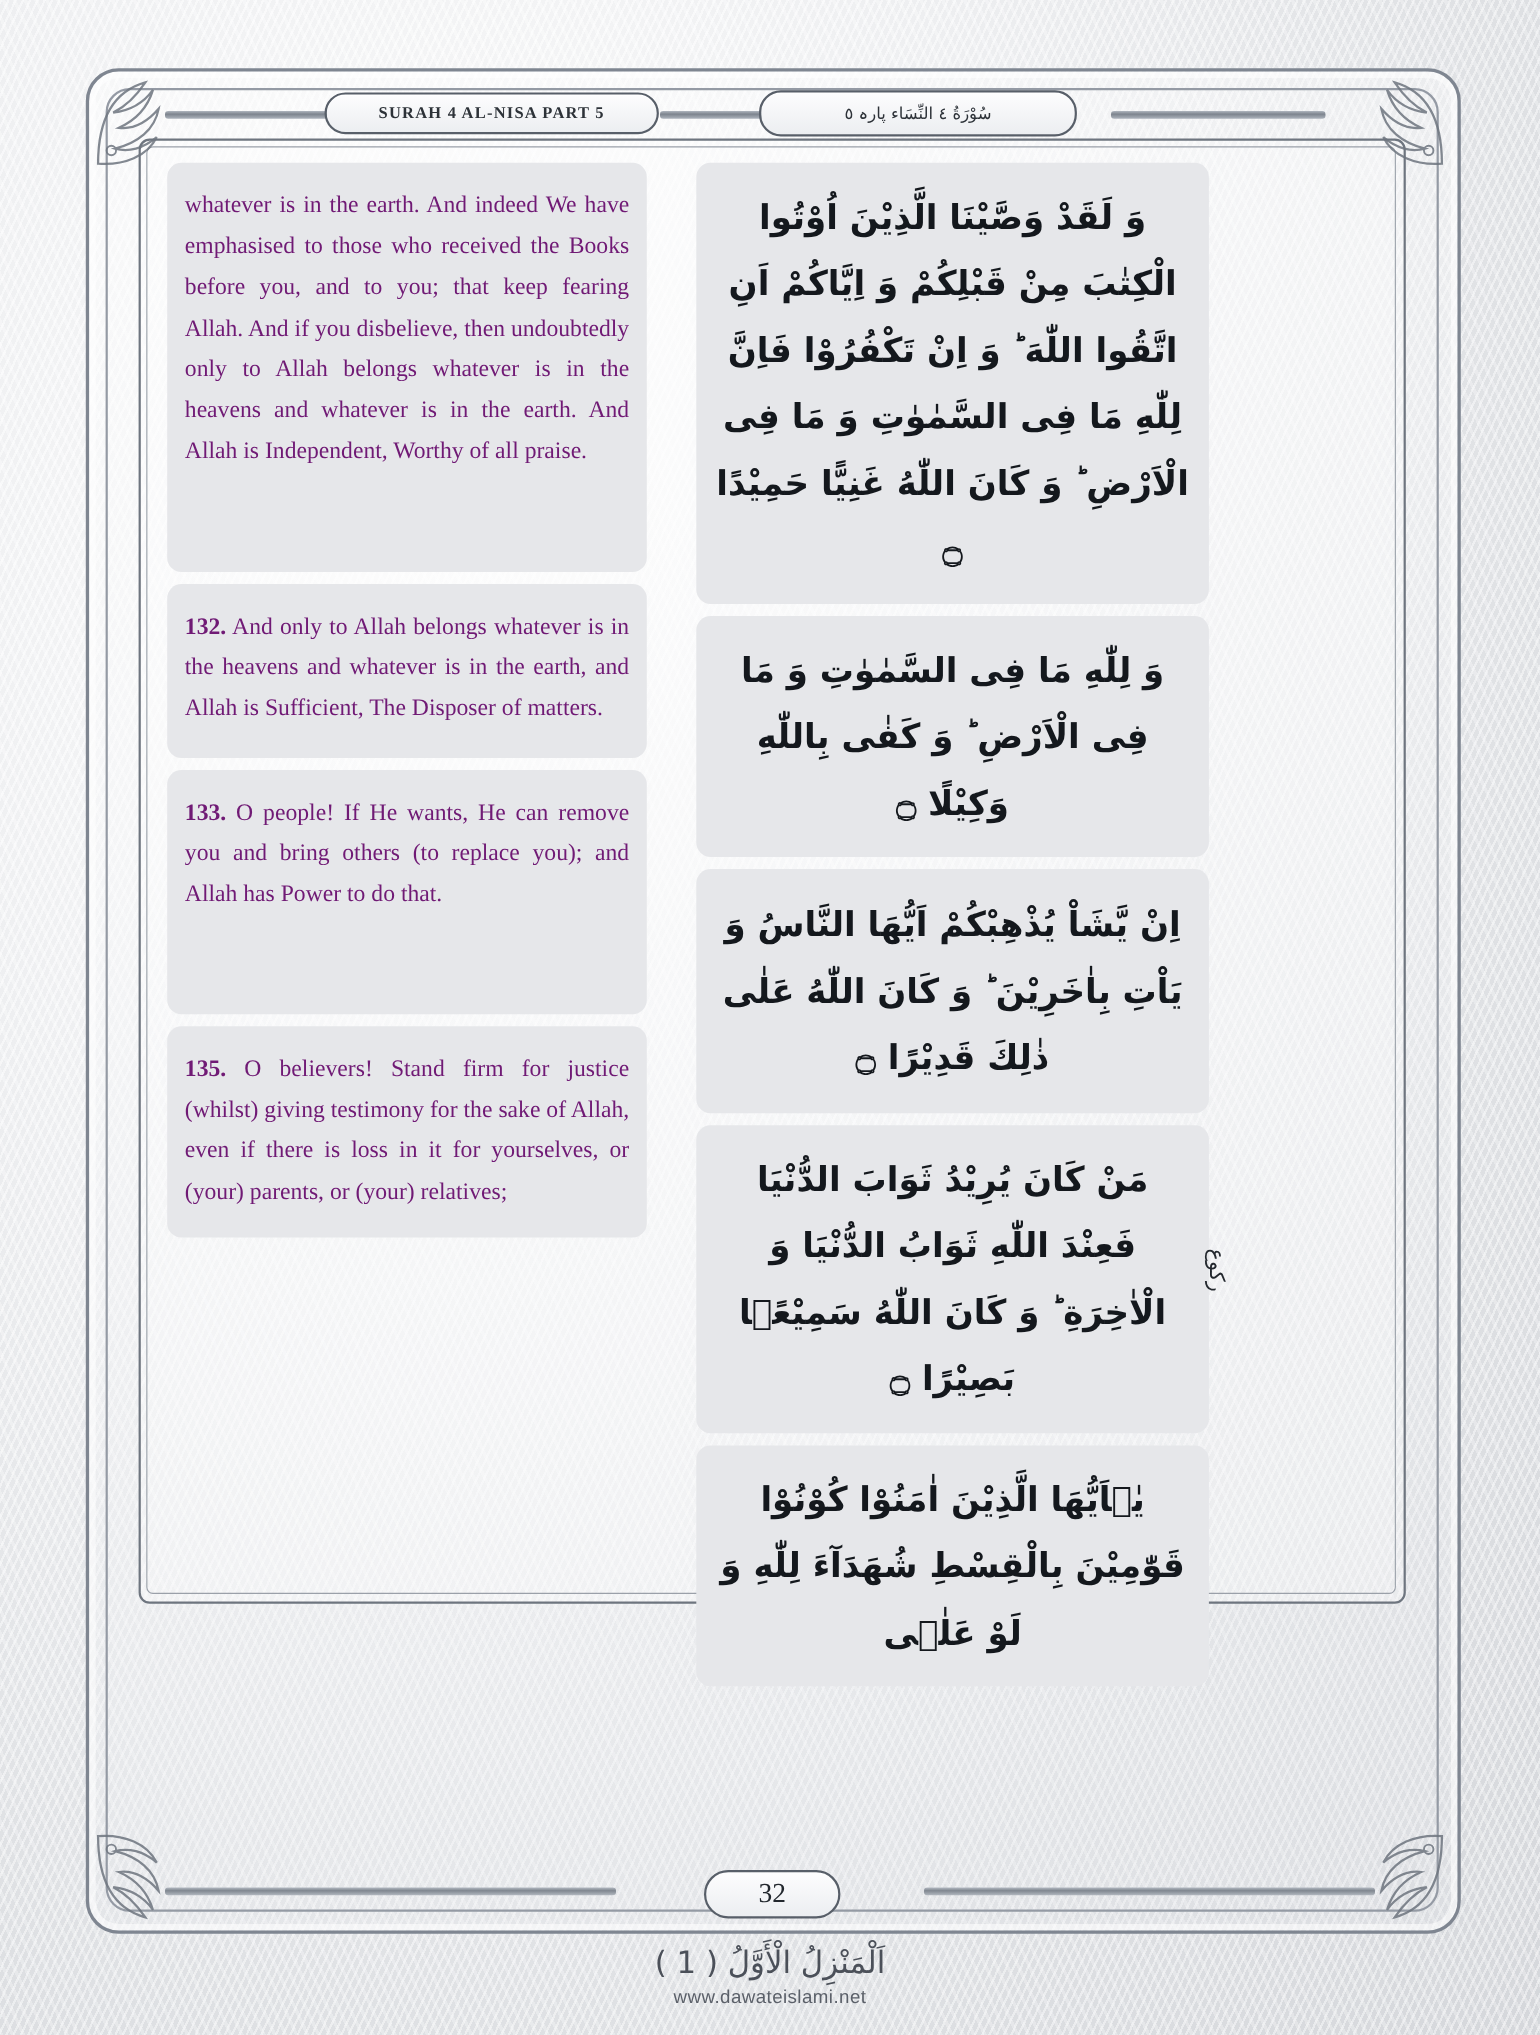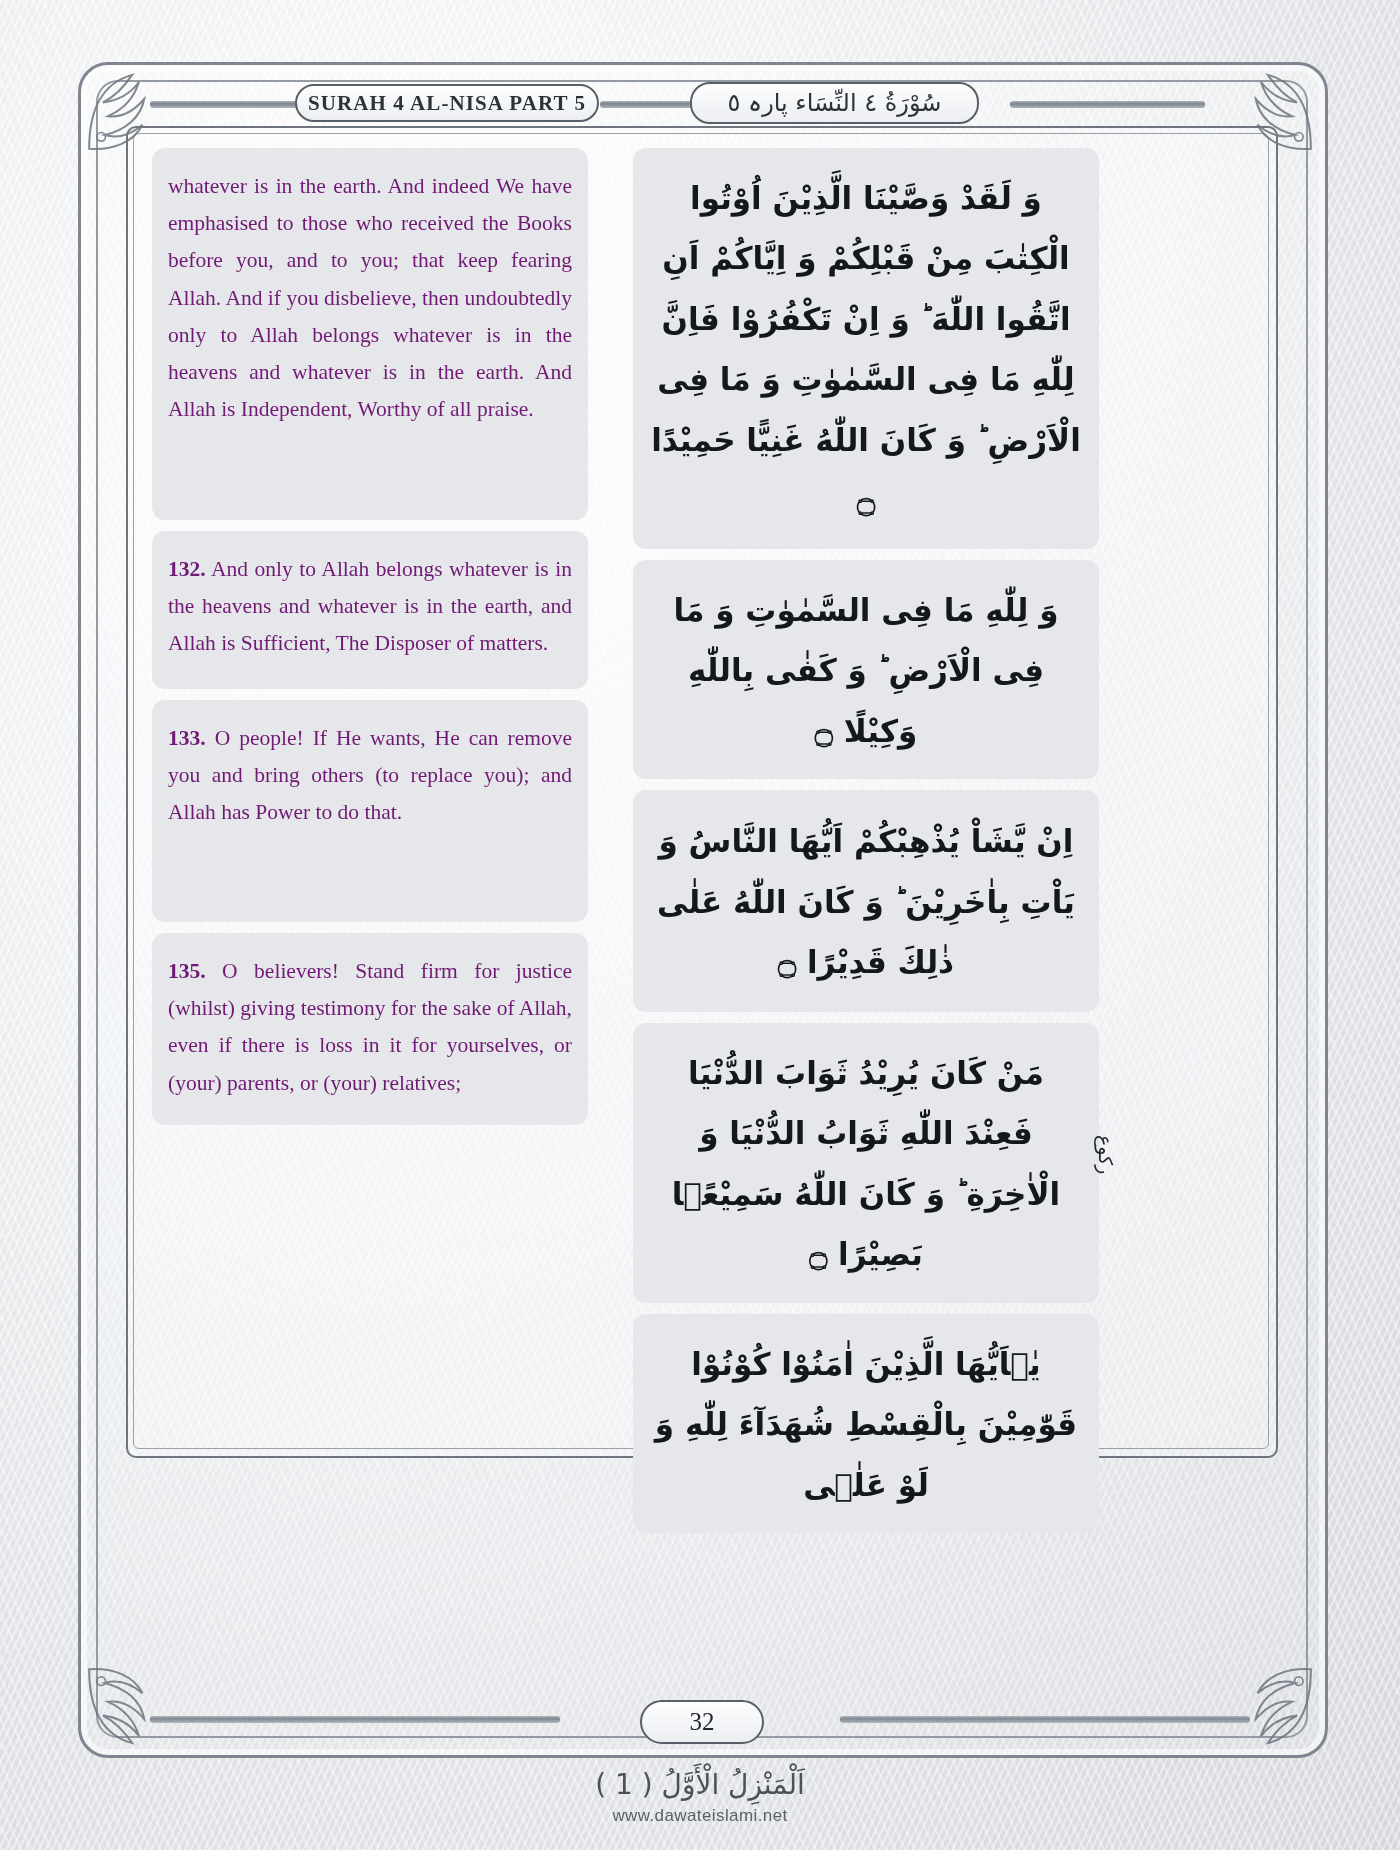--- a/index.html
+++ b/index.html
@@ -96,31 +96,31 @@
     align-items: center;
     justify-content: center;
     box-shadow: 0 1px 0 rgba(255,255,255,.9) inset;
   }
   .pill-surah {
     left: 295px; top: 84px; width: 300px;
   }
   .pill-surah span {
     font-family: "Liberation Serif", serif;
     font-weight: bold;
-    font-size: 21px;
+    font-size: 15px;
     letter-spacing: 1.1px;
     color: #2d3238;
     white-space: nowrap;
   }
   .pill-arabic {
     left: 690px; top: 82px; width: 285px; height: 38px;
   }
   .pill-arabic span {
     font-family: "DejaVu Sans", sans-serif;
-    font-size: 24px;
+    font-size: 15px;
     color: #2d3238;
     direction: rtl;
     white-space: nowrap;
   }
 
   
   .col-en {
     position: absolute;
     left: 152px;
     top: 148px;

